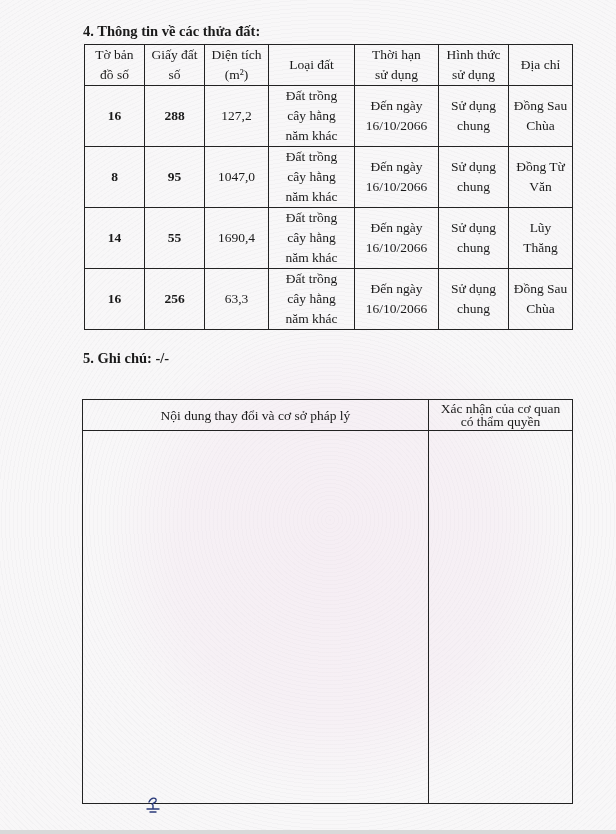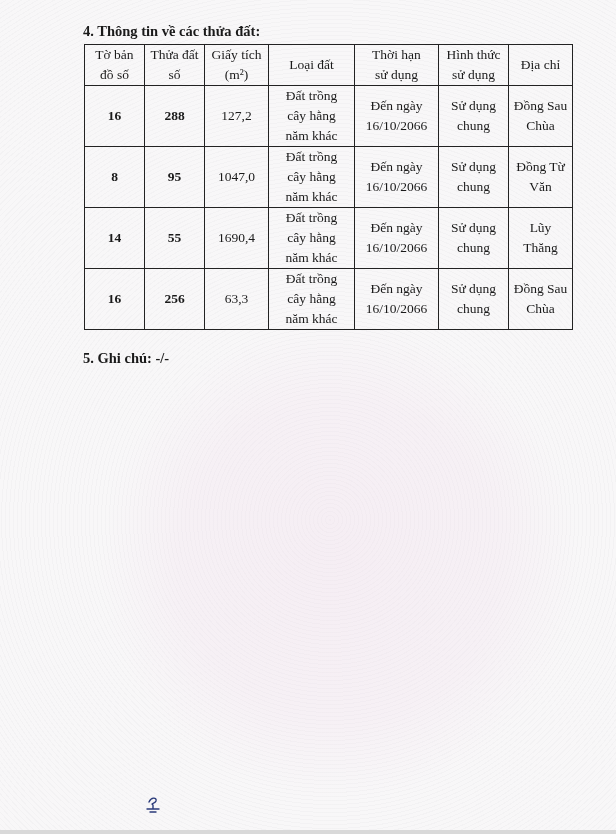--- a/index.html
+++ b/index.html
@@ -125,25 +125,25 @@
       <col style="width:70px">
       <col style="width:64px">
     </colgroup>
     <thead>
       <tr>
         <th>
             <span class="cell-text">Tờ bản
 đồ số</span>
           </th>
         <th>
-            <span class="cell-text">Thửa đất
+            <span class="cell-text">Giấy đất
 số</span>
           </th>
         <th>
-            <span class="cell-text">Giấy tích
+            <span class="cell-text">Diện tích
 (m²)</span>
           </th>
         <th>
             <span class="cell-text">Loại đất</span>
           </th>
         <th>
             <span class="cell-text">Thời hạn
 sử dụng</span>
           </th>
         <th>
@@ -243,20 +243,43 @@
             <span class="cell-text">Đồng Sau
 Chùa</span>
           </td>
       </tr>
     </tbody>
   </table>
 
   <div id="title5" class="section-title">5. Ghi chú: -/-</div>
 
 
+  <table class="changes">
+    <colgroup>
+      <col style="width:346px">
+      <col style="width:144px">
+    </colgroup>
+    <thead>
+      <tr>
+        <th>
+            <span class="cell-text">Nội dung thay đổi và cơ sở pháp lý</span>
+          </th>
+        <th>
+            <span class="cell-text">Xác nhận của cơ quan
+có thẩm quyền</span>
+          </th>
+      </tr>
+    </thead>
+    <tbody>
+      <tr>
+        <td></td>
+        <td></td>
+      </tr>
+    </tbody>
+  </table>
 
   <svg class="signature-mark" viewBox="0 0 20 18">
     <path d="M6 6 C8 1, 14 1, 13 5 C12 8, 7 7, 10 9 L10 13 M4 13 L16 13 M7 16 L13 16" stroke="#2a3a7a" stroke-width="1.4" fill="none" stroke-linecap="round"></path>
   </svg>
 
   <div class="footer-value">VP 46002</div>
 
   <div class="bottom-edge"></div>
 </div>
 

